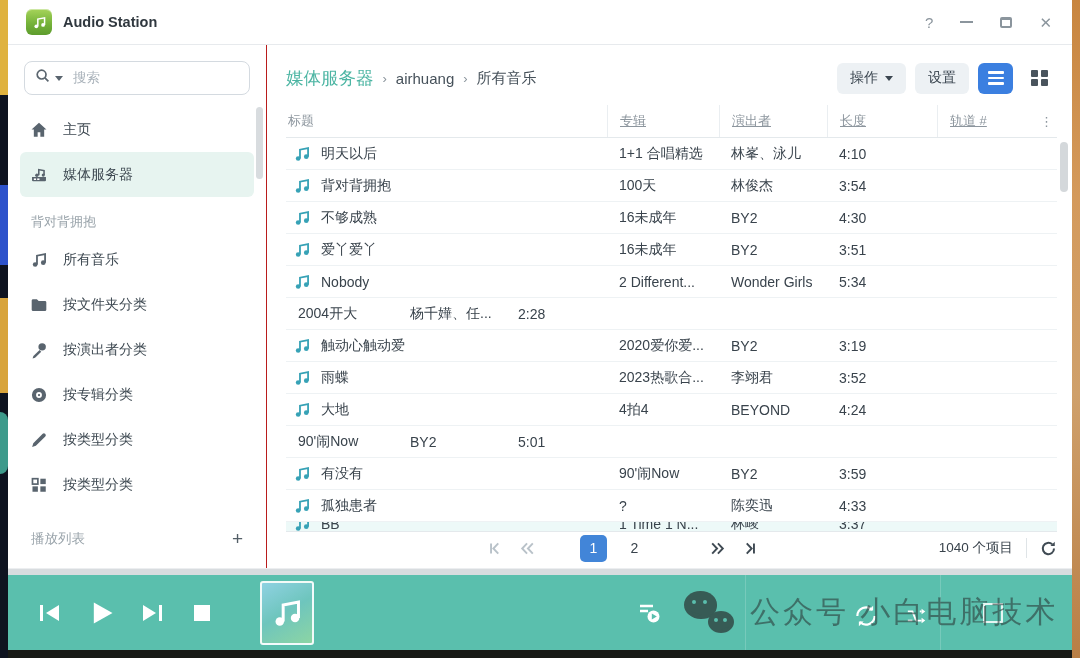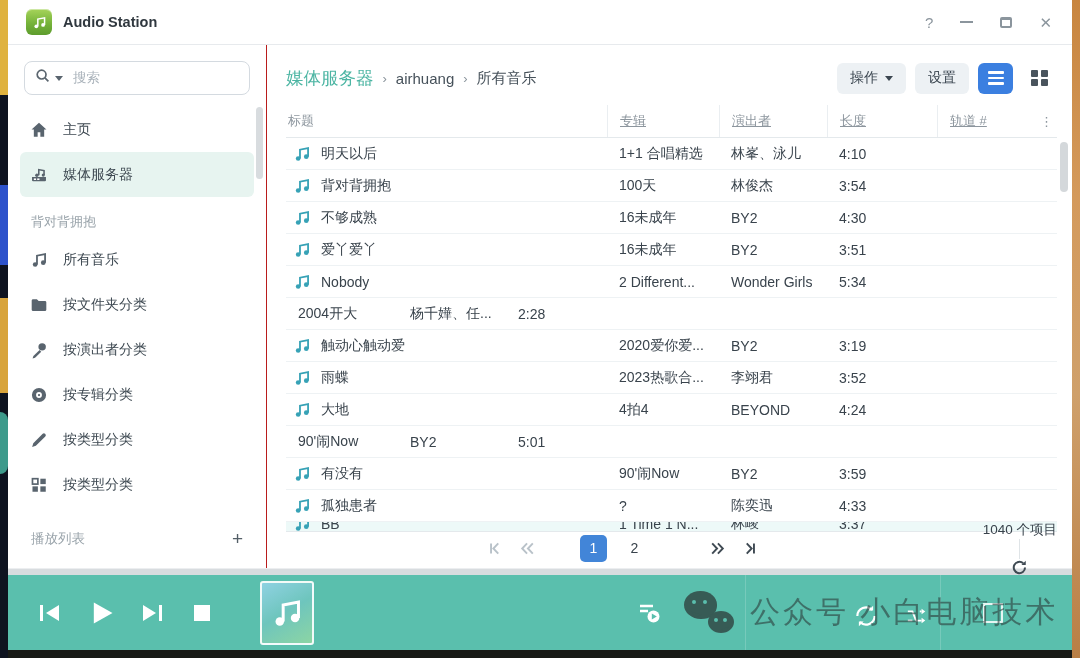--- a/index.html
+++ b/index.html
@@ -90,21 +90,21 @@
   
   .main-footer { margin:0 15px 0 19px; height:33px; border-top:1px solid #e4e9ec; position:relative;
     display:flex; align-items:center; }
   .pager { position:absolute; left:200px; display:flex; align-items:center; gap:14px; }
   .pg-ic { width:18px; height:18px; display:flex; align-items:center; justify-content:center; cursor:pointer; }
   .page-btn { min-width:27px; height:27px; border-radius:5px; display:flex; align-items:center; justify-content:center;
     font-size:14px; color:#39434c; cursor:pointer; }
   .page-btn.active { background:#4285d8; color:#fff; }
   .pager .gap-l { margin-left:46px; }
   .pager .gap-r { margin-right:30px; }
-  .foot-right { margin-left:auto; display:flex; align-items:center;flex-direction:column; }
+  .foot-right { margin-left:auto; display:flex; align-items:center; }
   .items-count { font-size:13.5px; color:#39434c; }
   .foot-div { width:1px; height:20px; background:#dfe4e7; margin:0 13px; }
 
   
   .gray-strip { flex:0 0 7px; background:#d8dcdf; border-top:1px solid #eceef0; }
   .player { flex:0 0 75px; background:#5abfad; position:relative; display:flex; align-items:center; padding-left:30px; }
   .pbtn { border:none; background:none; cursor:pointer; display:flex; align-items:center; justify-content:center; }
   .player .sep { position:absolute; top:0; bottom:0; width:1px; background:rgba(255,255,255,.18); }
   .thumb { width:54px; height:64px; border:2px solid rgba(255,255,255,.9); border-radius:3px; margin-left:48px;
     background:linear-gradient(150deg,#8fd2e2 0%,#6ec5bd 48%,#8cd5a4 100%); display:flex; align-items:center; justify-content:center; }

